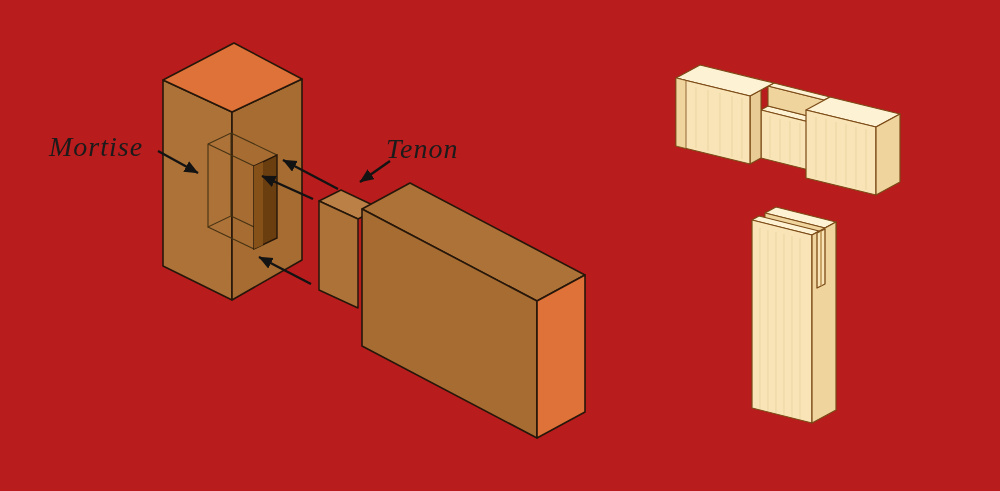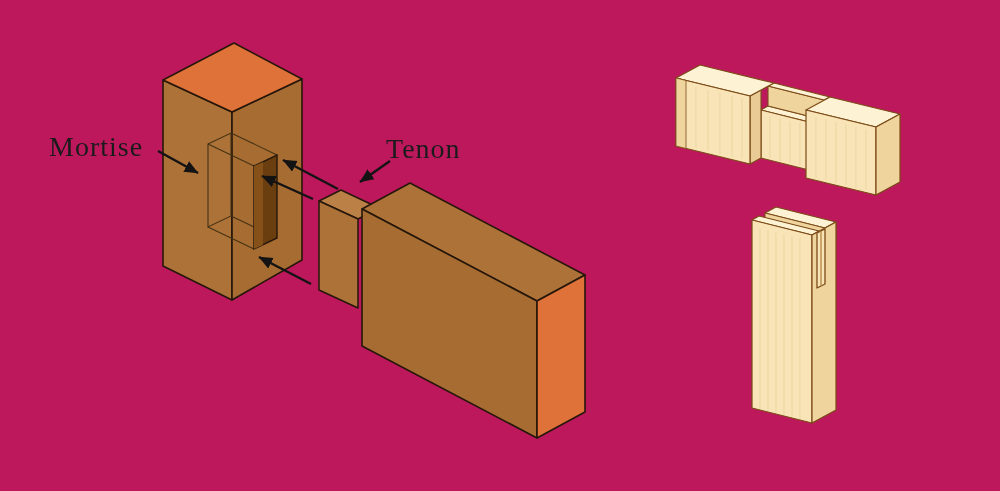--- a/index.html
+++ b/index.html
@@ -1,22 +1,23 @@
 <!DOCTYPE html>
 <html><head>
 <meta charset="utf-8">
 <style>
   html, body { margin: 0; padding: 0; background: #ffffff; }
   .canvas {
     position: relative;
     width: 1000px;
     height: 491px;
-    background: #be185d;
+    background: #b91c1c;
     overflow: hidden;
     font-family: "Liberation Serif", "DejaVu Serif", serif;
+    font-style: italic;
   }
   svg { display: block; }
   .joint-label {
     font-family: "Liberation Serif", "DejaVu Serif", serif;
     font-size: 28px;
     letter-spacing: 1px;
   }
 </style>
 </head>
 <body>

